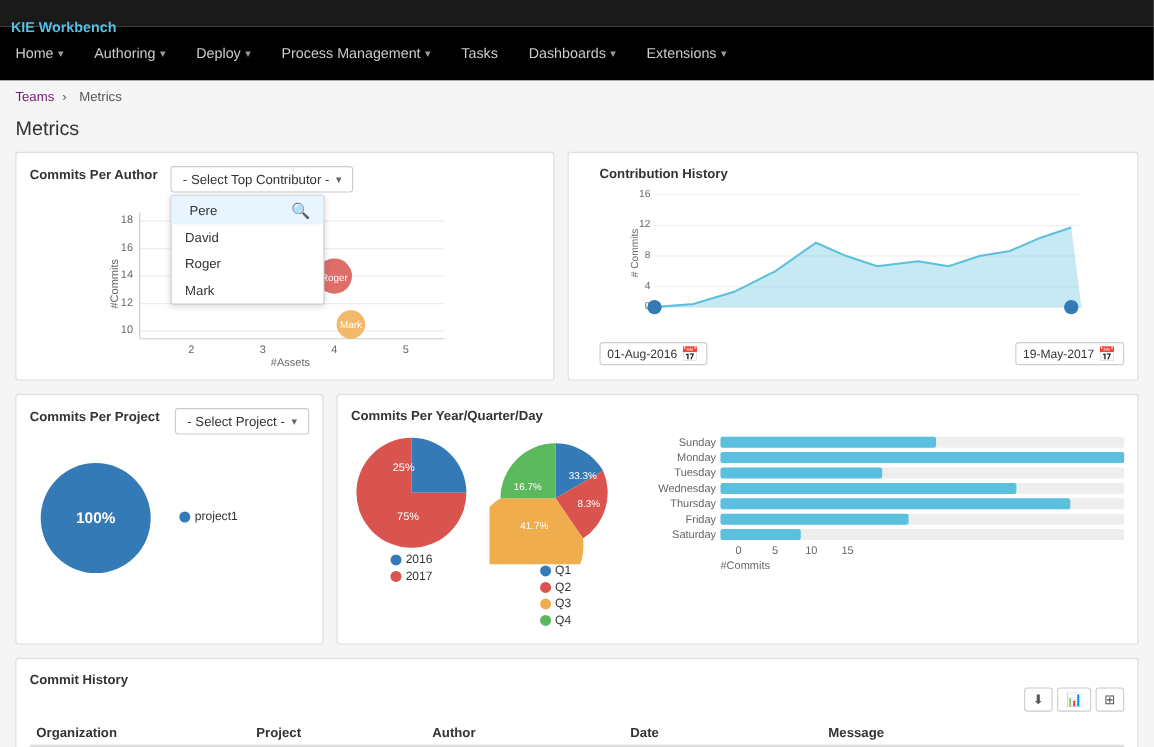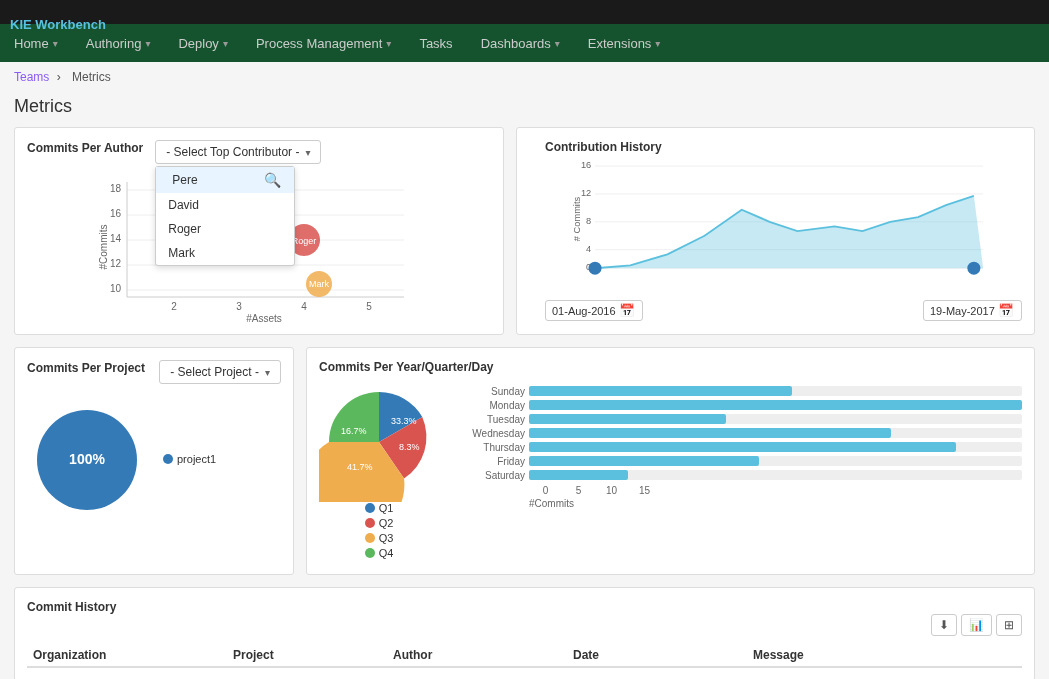--- a/index.html
+++ b/index.html
@@ -13,24 +13,24 @@
       font-size: 13px;
       font-weight: bold;
       display: flex;
       align-items: center;
       height: 24px;
     }
     .top-bar span { color: #58c0e0; margin-top: 24px; }
 
     
     .nav {
-      background: #14532d;
+      background: #000000;
       display: flex;
       align-items: stretch;
-      height: 38px;
+      height: 49px;
     }
     .nav-item {
       color: #ccc;
       padding: 0 14px;
       display: flex;
       align-items: center;
       cursor: pointer;
       font-size: 13px;
       gap: 4px;
       position: relative;
@@ -217,21 +217,21 @@
     <span>Dashboards</span>
     <span class="caret">▾</span>
   </div>
   <div class="nav-item">
     <span>Extensions</span>
     <span class="caret">▾</span>
   </div>
 </nav>
 
 <div class="breadcrumb">
-  <a style="color:#8b5cf6;text-decoration:none;">Teams</a>
+  <a style="color:#701a75;text-decoration:none;">Teams</a>
   <span> › </span>
   <span>Metrics</span>
 </div>
 
 <h1 class="page-title">Metrics</h1>
 
 <div class="main-content">
 
   <div class="panel-row">
 
@@ -365,20 +365,39 @@
             <span>project1</span>
           </div>
         </div>
       </div>
     </div>
 
     <div class="panel" style="flex:1;">
       <span class="panel-title">Commits Per Year/Quarter/Day</span>
       <div style="display:flex; align-items:flex-start; gap:16px; margin-top:8px;">
 
+        <div style="display:flex; flex-direction:column; align-items:center;">
+          <svg width="110" height="110" viewBox="0 0 110 110">
+
+            <path d="M55,55 L55,5 A50,50 0 0,1 105,55 Z" fill="#337ab7"></path>
+            <path d="M55,55 L105,55 A50,50 0 1,1 55,5 Z" fill="#d9534f"></path>
+            <text x="38" y="35" font-size="10" fill="#fff">25%</text>
+            <text x="42" y="80" font-size="10" fill="#fff">75%</text>
+          </svg>
+          <div>
+            <div class="legend-item">
+              <div class="legend-dot" style="background:#337ab7;"></div>
+              <span>2016</span>
+            </div>
+            <div class="legend-item">
+              <div class="legend-dot" style="background:#d9534f;"></div>
+              <span>2017</span>
+            </div>
+          </div>
+        </div>
 
         <div style="display:flex; flex-direction:column; align-items:center;">
           <svg width="120" height="120" viewBox="0 0 120 120">
 
             <path d="M60,60 L60,10 A50,50 0 0,1 103.3,35 Z" fill="#337ab7"></path>
 
             <path d="M60,60 L103.3,35 A50,50 0 0,1 85,96.6 Z" fill="#d9534f"></path>
 
             <path d="M60,60 L85,96.6 A50,50 0 1,1 10,60 Z" fill="#f0ad4e"></path>
 

